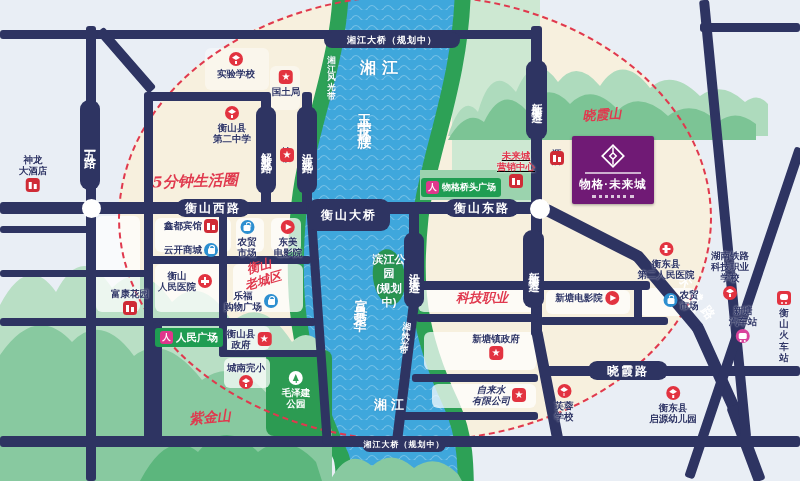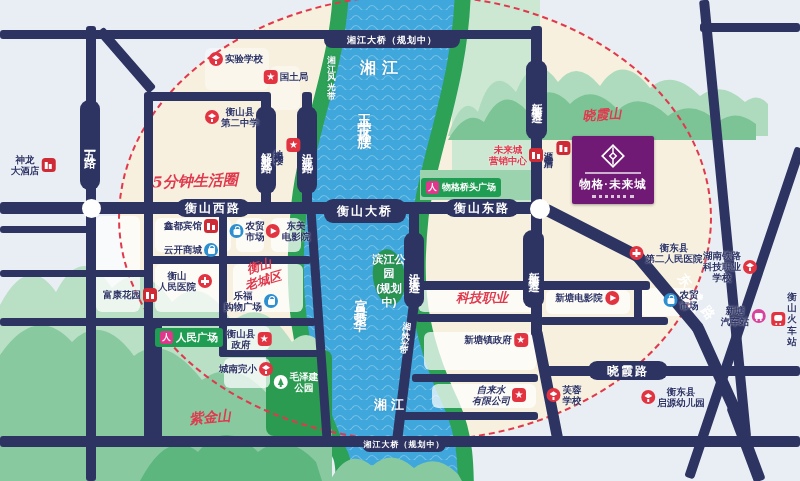--- a/index.html
+++ b/index.html
@@ -17,21 +17,21 @@
   .jc{position:absolute;background:#fff;border-radius:50%;z-index:7;}
   
   .pill{position:absolute;background:#2e3462;color:#fff;border-radius:9px;z-index:7;
         display:flex;align-items:center;justify-content:center;font-weight:bold;
         font-size:12px;letter-spacing:2px;line-height:1;}
   .pill.v{writing-mode:vertical-rl;letter-spacing:3px;}
   .pill.sm{font-size:9px;letter-spacing:1px;}
   .roadtext{position:absolute;color:#fff;font-weight:bold;z-index:7;letter-spacing:7px;font-size:13px;}
   
   .poi{position:absolute;display:flex;align-items:center;gap:2px;z-index:8;transform:translateX(-50%);}
-  .poi.col{flex-direction:row;}
+  .poi.col{flex-direction:column;}
   .poi .lbl{font-size:9.5px;font-weight:bold;color:#2e3566;line-height:1.18;text-align:center;
             white-space:pre-line;text-shadow:0 0 2px rgba(255,255,255,.85);}
   .poi.on-green .lbl{color:#fff;text-shadow:none;}
   .poi.red .lbl{color:#e0394e;}
   .poi.vert .lbl{writing-mode:vertical-rl;letter-spacing:2px;}
   
   .ic{position:relative;width:14px;height:14px;flex:0 0 auto;}
   .ic-school{background:#e23340;border-radius:50%;}
   .ic-school::before{content:"";position:absolute;left:3px;top:3px;width:8px;height:5px;background:#fff;
       clip-path:polygon(50% 0,100% 55%,50% 100%,0 55%);}
@@ -173,21 +173,21 @@
   <div class="road" style="left:0;top:270px;width:150px;height:7px"></div>
   <div class="road" style="left:153px;top:322px;width:9px;height:122px"></div>
 
   <div class="jc" style="left:82px;top:199px;width:19px;height:19px"></div>
   <div class="jc" style="left:530px;top:199px;width:20px;height:20px"></div>
 
   <div class="pill v" style="left:80px;top:100px;width:20px;height:90px;font-size:12px">五一路</div>
   <div class="pill v" style="left:256px;top:106px;width:20px;height:88px;font-size:11px">解放北路</div>
   <div class="pill v" style="left:297px;top:106px;width:20px;height:88px;font-size:11px">沿江北路</div>
   <div class="pill" style="left:176px;top:199px;width:74px;height:18px">衡山西路</div>
-  <div class="pill" style="left:324px;top:199px;width:82px;height:24px">衡山大桥</div>
+  <div class="pill" style="left:308px;top:199px;width:82px;height:32px">衡山大桥</div>
   <div class="pill" style="left:445px;top:199px;width:74px;height:18px">衡山东路</div>
   <div class="pill v" style="left:526px;top:60px;width:21px;height:80px;font-size:11px">新塘大道</div>
   <div class="pill v" style="left:523px;top:230px;width:21px;height:78px;font-size:11px">新塘大道</div>
   <div class="pill v" style="left:404px;top:232px;width:20px;height:76px;font-size:11px">沿江大道</div>
   <div class="pill" style="left:588px;top:361px;width:80px;height:19px">晓霞路</div>
   <div class="pill sm" style="left:324px;top:32px;width:136px;height:16px">湘江大桥（规划中）</div>
   <div class="pill sm" style="left:362px;top:437px;width:84px;height:15px;font-size:8px">湘江大桥（规划中）</div>
   <div class="roadtext" style="left:688px;top:270px;transform:rotate(54deg);transform-origin:0 0">东健路</div>
 
   <div class="rt" style="left:360px;top:58px;font-size:16px;letter-spacing:6px">湘江</div>
@@ -341,18 +341,18 @@
     </div>
     <div class="poi col" style="left: 784px; top: 291px;">
       <span class="ic ic-train"></span>
       <span class="lbl">衡山
 火车站</span>
     </div>
     <div class="poi col vert" style="left: 557px; top: 141px;">
       <span class="lbl">源希酒店</span>
       <span class="ic ic-hotel"></span>
     </div>
-    <div class="poi col red" style="left: 516px; top: 144px;">
+    <div class="poi col red" style="left: 516px; top: 150px; text-decoration: underline;">
       <span class="lbl">未来城
 营销中心</span>
       <span class="ic ic-bldg"></span>
     </div>
   </div>
 
 </body></html>

